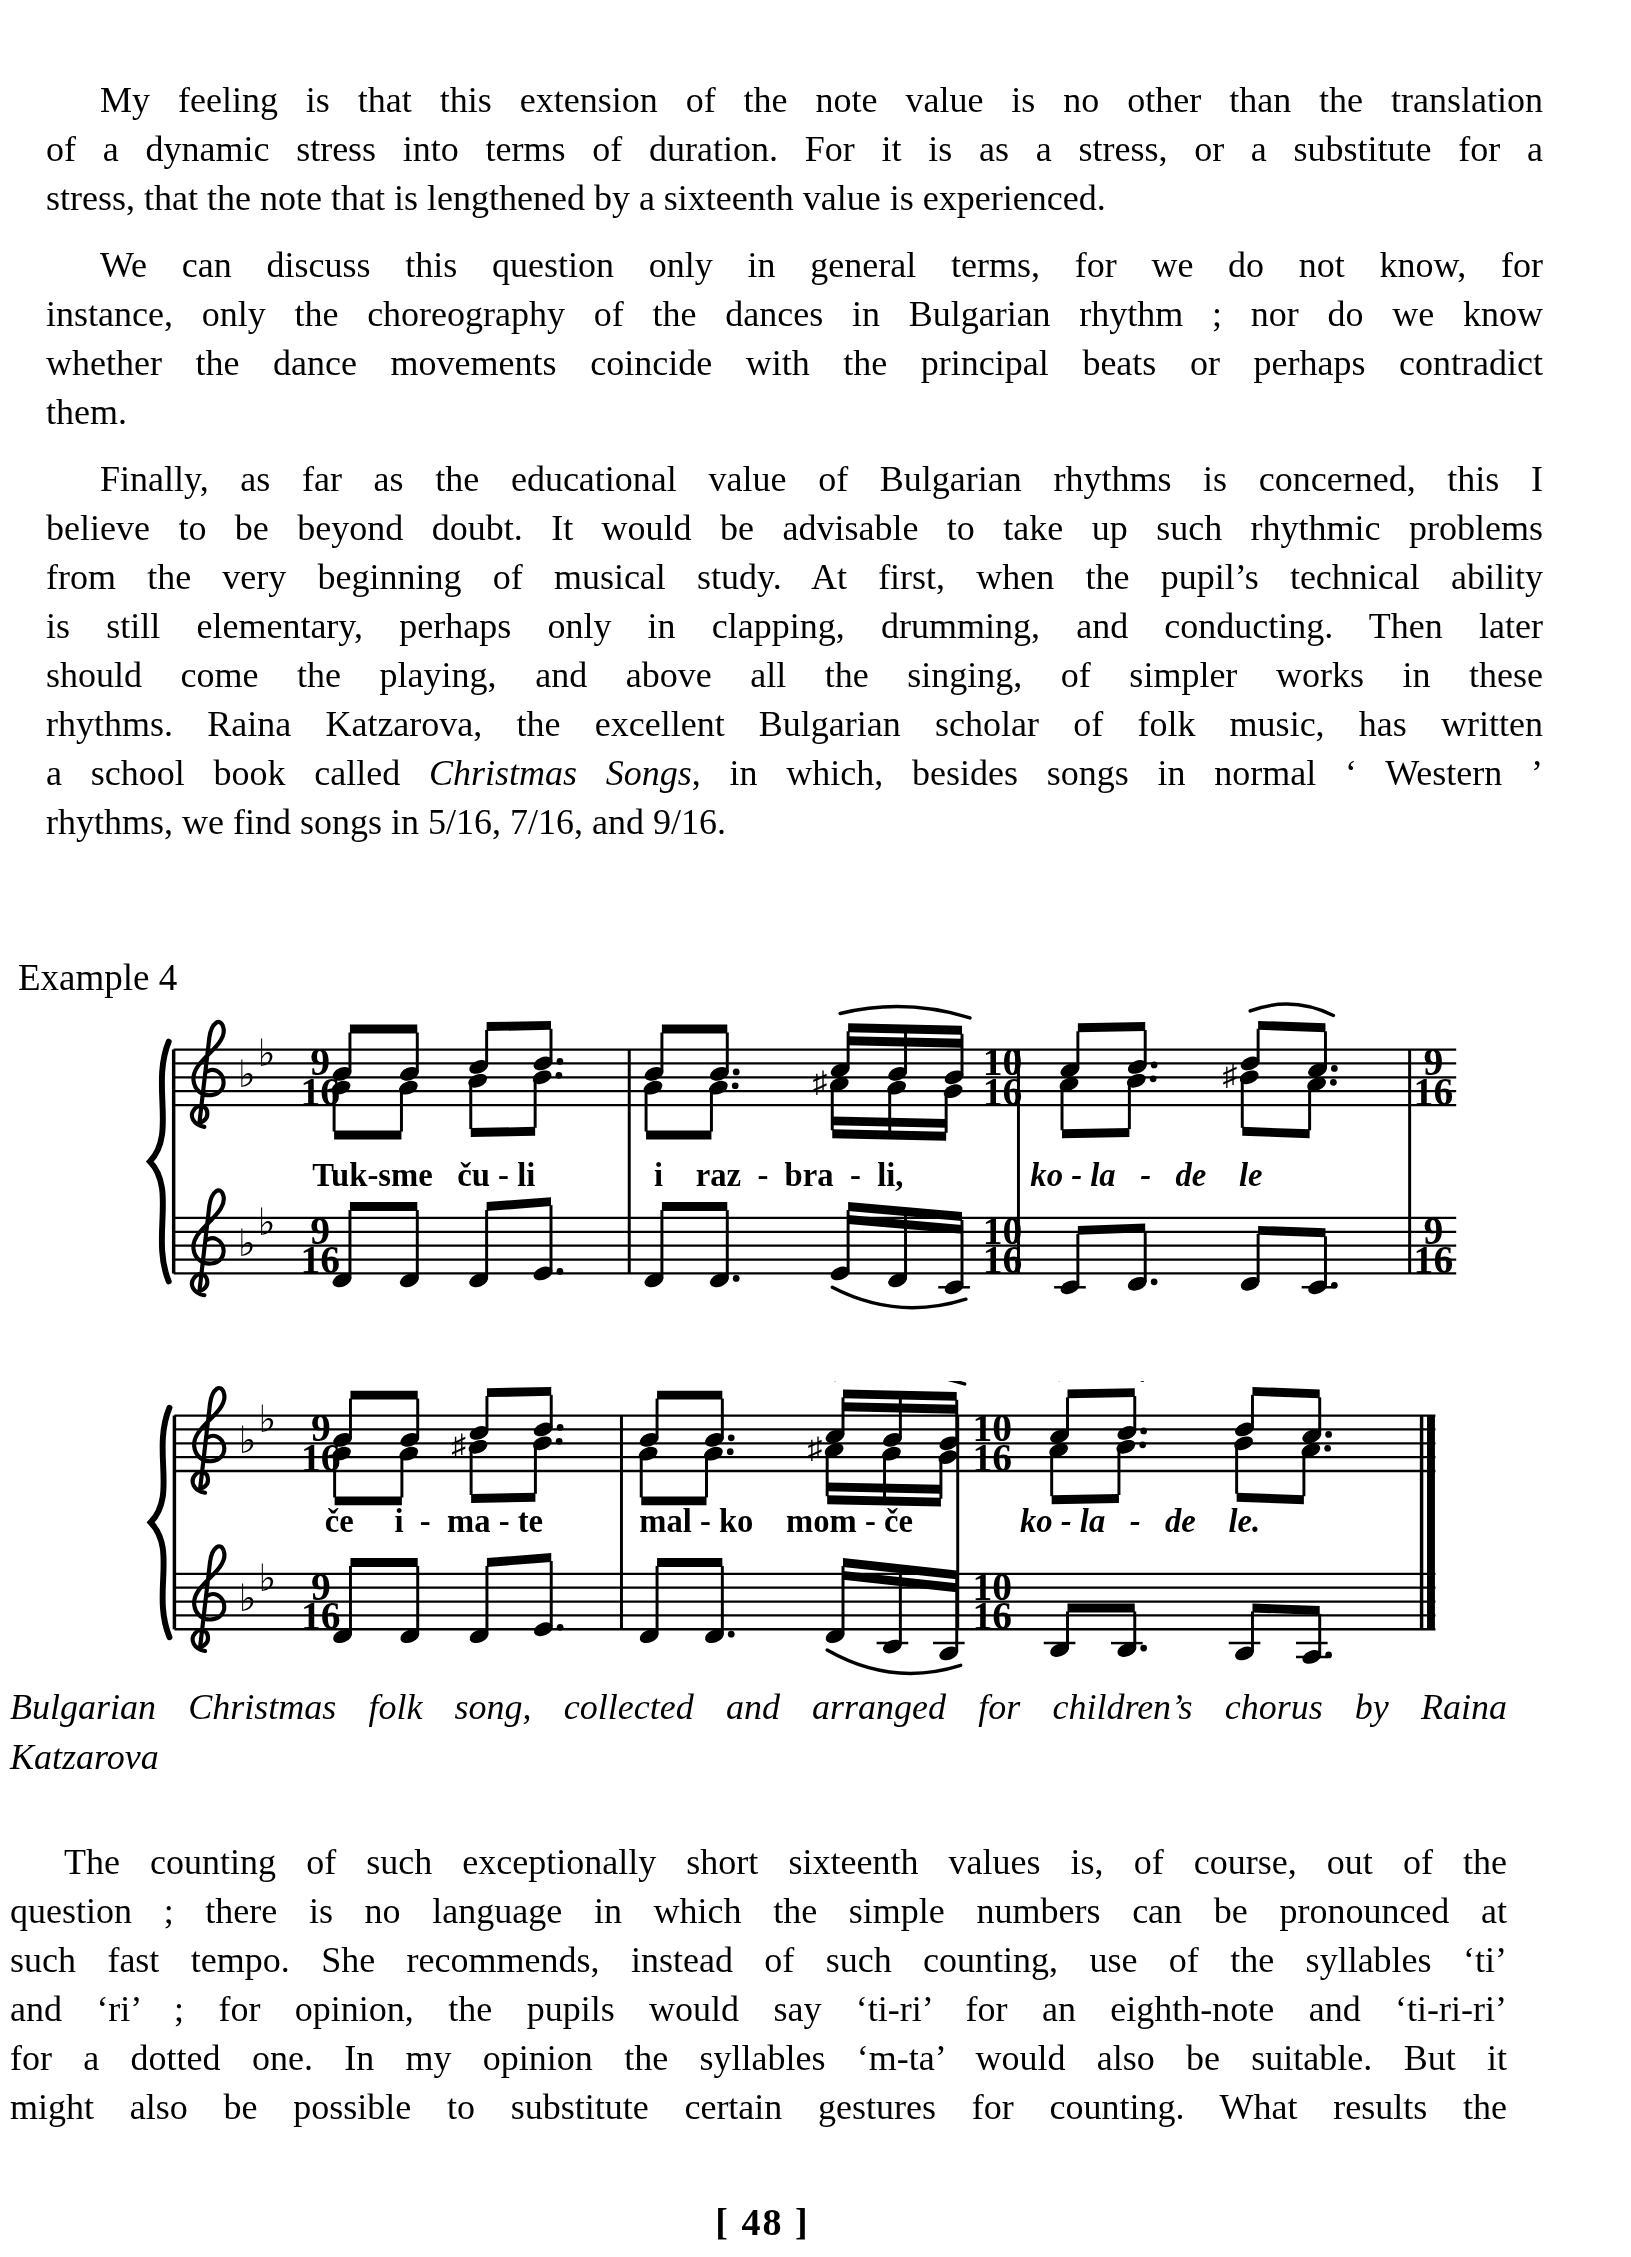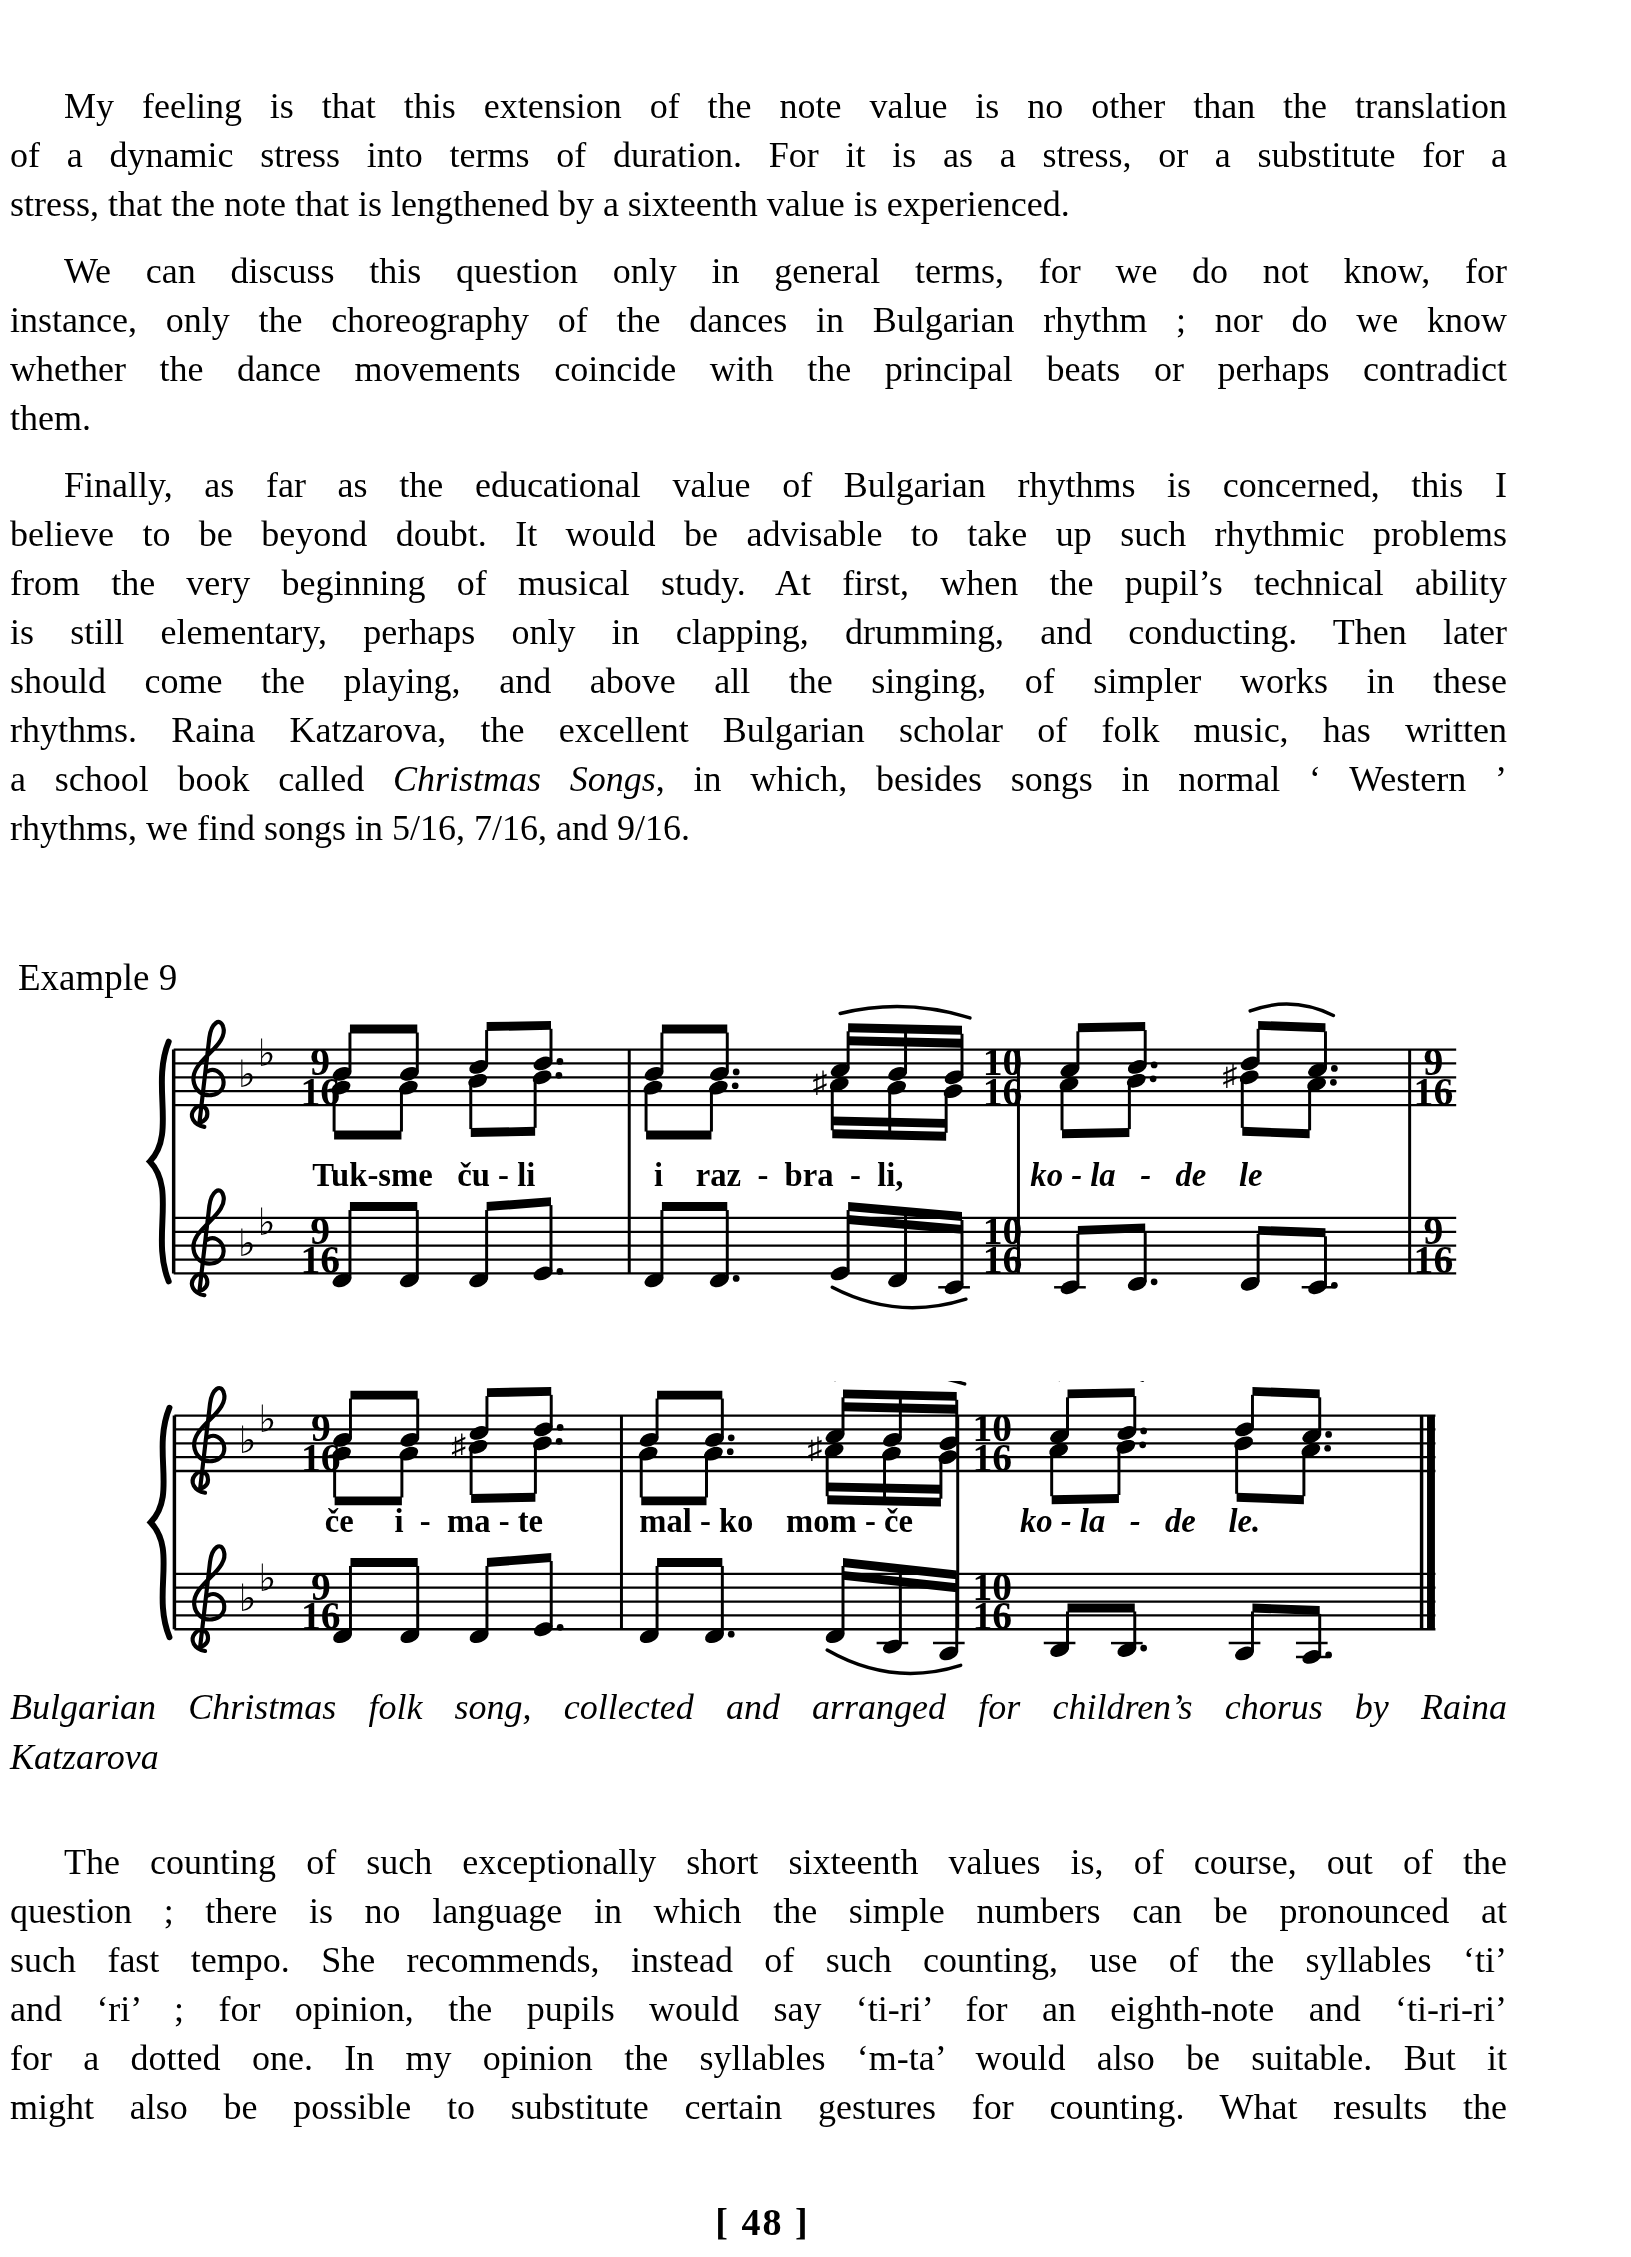--- a/index.html
+++ b/index.html
@@ -1,21 +1,21 @@
 <!DOCTYPE html>
 <html><head>
 <meta charset="utf-8">
 <style>
   html,body{margin:0;padding:0;background:#fff;}
   .page{position:relative;width:1632px;height:2257px;background:#fff;color:#000;
         font-family:"Liberation Serif",serif;overflow:hidden;}
   .header{position:absolute;top:10px;left:0;width:1533px;text-align:center;
           font-weight:bold;font-size:27px;letter-spacing:4px;}
   .textblock{position:absolute;left:10px;width:1497px;}
-  .tb-upper{top:82px;}
+  .tb-upper{top:76px;margin-left:36px;}
   .tb-lower{top:1838px;}
   .para{margin:0 0 18px 0;font-size:36px;line-height:49px;}
   .para:last-child{margin-bottom:0;}
   .bodyline{text-align:justify;text-align-last:justify;}
   .bodyline.last{text-align-last:left;}
   .bodyline.ind{text-indent:54px;}
   .example-label{position:absolute;left:18px;top:956px;font-size:37px;}
   .music{position:absolute;}
   .caption{position:absolute;left:10px;top:1682px;width:1497px;font-size:36px;line-height:50px;font-style:italic;}
   .footer{position:absolute;top:2200px;left:0;width:1525px;text-align:center;
@@ -44,21 +44,21 @@
         <div class="bodyline"><span>believe to be beyond doubt. It would be advisable to take up such rhythmic problems</span></div>
         <div class="bodyline"><span>from the very beginning of musical study. At first, when the pupil’s technical ability</span></div>
         <div class="bodyline"><span>is still elementary, perhaps only in clapping, drumming, and conducting. Then later</span></div>
         <div class="bodyline"><span>should come the playing, and above all the singing, of simpler works in these</span></div>
         <div class="bodyline"><span>rhythms. Raina Katzarova, the excellent Bulgarian scholar of folk music, has written</span></div>
         <div class="bodyline"><span>a school book called </span><span style="font-style: italic;">Christmas Songs</span><span>, in which, besides songs in normal ‘ Western ’</span></div>
         <div class="bodyline last"><span>rhythms, we find songs in 5/16, 7/16, and 9/16.</span></div>
       </div>
   </div>
 
-  <div class="example-label">Example 9</div>
+  <div class="example-label">Example 4</div>
 
   <svg class="music" width="1337" height="347" viewBox="0 0 1350 350" style="left: 139px; top: 990px;">
       <line x1="35" y1="60" x2="1330" y2="60" stroke="#000" stroke-width="2.3"></line>
       <line x1="35" y1="74" x2="1330" y2="74" stroke="#000" stroke-width="2.3"></line>
       <line x1="35" y1="88" x2="1330" y2="88" stroke="#000" stroke-width="2.3"></line>
       <line x1="35" y1="102" x2="1330" y2="102" stroke="#000" stroke-width="2.3"></line>
       <line x1="35" y1="116" x2="1330" y2="116" stroke="#000" stroke-width="2.3"></line>
       <line x1="35" y1="230" x2="1330" y2="230" stroke="#000" stroke-width="2.3"></line>
       <line x1="35" y1="244" x2="1330" y2="244" stroke="#000" stroke-width="2.3"></line>
       <line x1="35" y1="258" x2="1330" y2="258" stroke="#000" stroke-width="2.3"></line>

